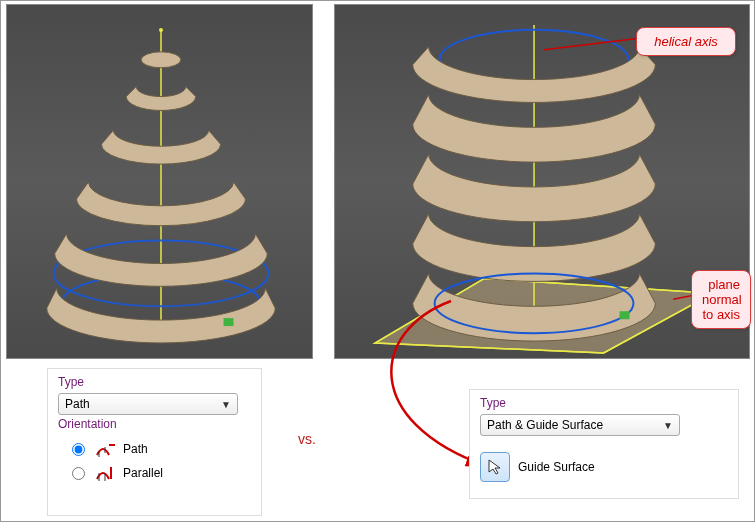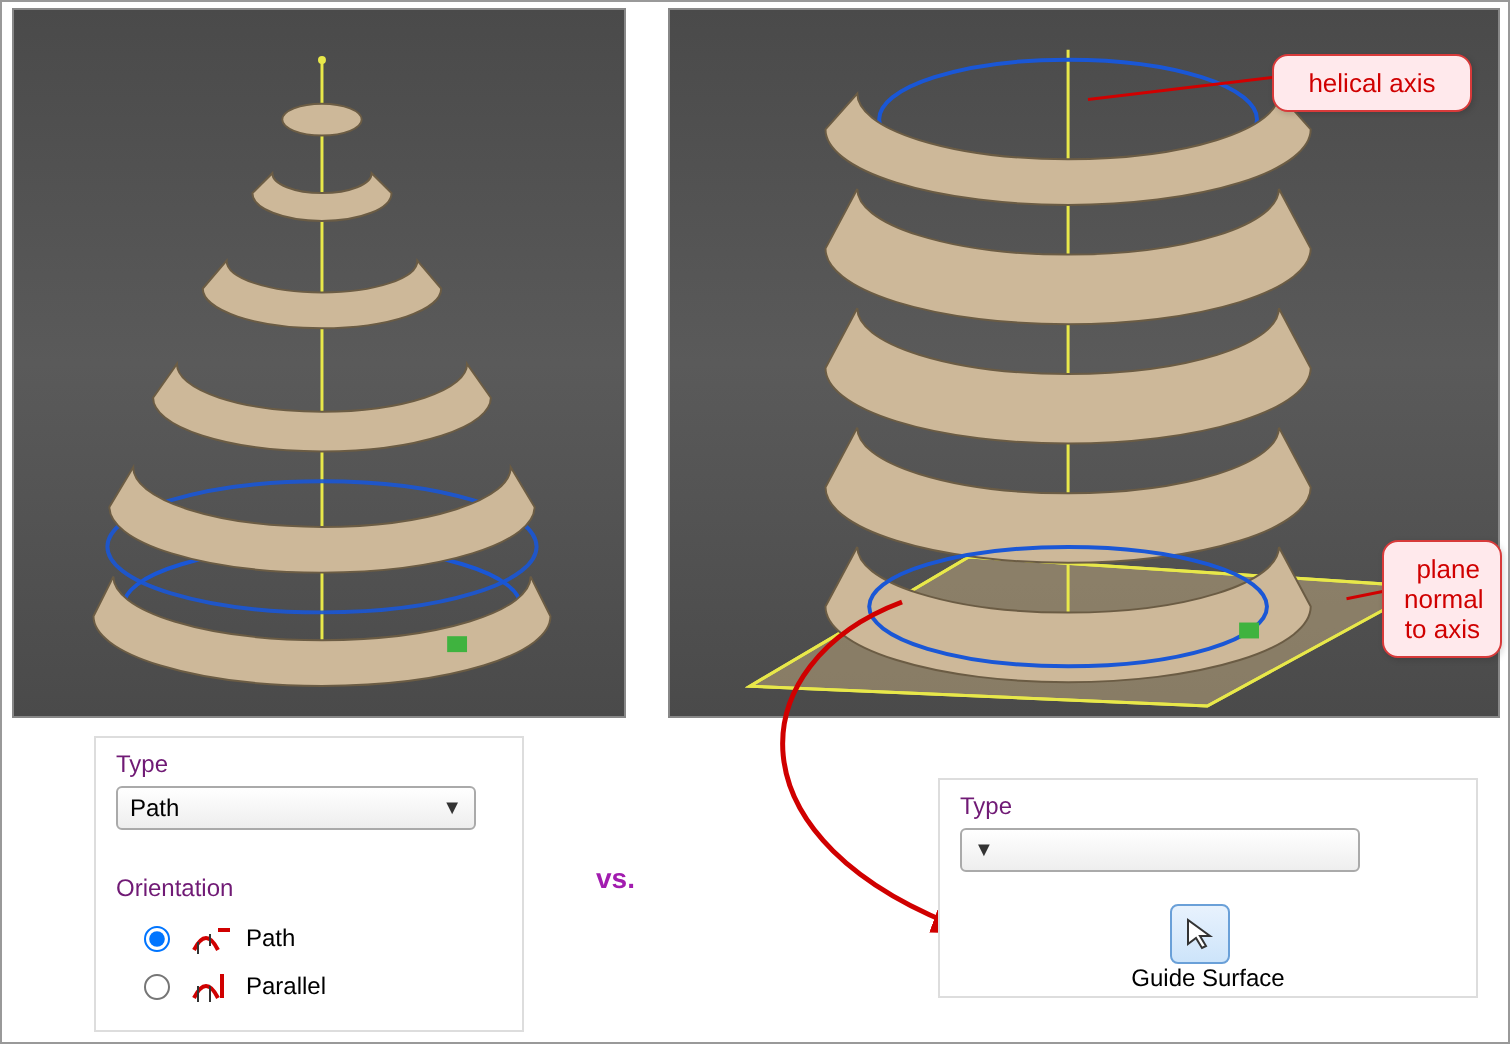--- a/index.html
+++ b/index.html
@@ -33,22 +33,21 @@
       left: 468px; top: 388px;
       width: 270px; height: 110px;
       border: 1px solid #ddd;
       background: #fff;
       padding: 6px 10px;
     }
     .vs-label {
       position: absolute;
       left: 297px; top: 430px;
       font-size: 14px;
-      color: #a21caf;
-      font-weight: bold;
+      color: #b91c1c;
     }
     .section-label {
       font-size: 12px;
       color: #701a75;
       margin-bottom: 4px;
     }
     .dropdown {
       display: flex;
       align-items: center;
       justify-content: space-between;
@@ -57,21 +56,21 @@
       background: linear-gradient(#fff,#eee);
       height: 22px;
       padding: 0 6px;
       width: 180px;
       cursor: pointer;
     }
     .dropdown .chev {
       font-size: 10px;
       color: #333;
     }
-    .orientation-group { margin-top: 22px; }
+    .orientation-group { margin-top: 2px; }
     .radio-row {
       display: flex;
       align-items: center;
       gap: 8px;
       padding: 6px 0 2px 14px;
     }
     .radio-row input { margin-right: 2px; }
     .icon-sweep {
       width: 20px; height: 16px;
       display: inline-flex; align-items: center; justify-content: center;
@@ -83,34 +82,33 @@
       width: 30px; height: 30px;
       border: 1px solid #6aa0d8;
       border-radius: 4px;
       background: linear-gradient(#e8f2fd,#cde4fa);
       margin-right: 8px;
       cursor: pointer;
     }
     .guide-row {
       display: flex; align-items: center;
       margin-top: 16px;
-      flex-direction: column;
     }
     .callout {
       position: absolute;
       background: #ffe9ec;
       border: 1px solid #d83a3a;
       border-radius: 8px;
       padding: 6px 10px;
       color: #d00000;
       text-align: center;
       font-size: 13px;
       box-shadow: 1px 1px 3px rgba(0,0,0,0.15);
     }
-    .callout-top { left: 635px; top: 26px; width: 100px; }
+    .callout-top { left: 635px; top: 26px; width: 100px; font-style: italic; }
     .callout-bottom { left: 690px; top: 269px; width: 60px; text-align: right; }
     .curved-arrow {
       position: absolute;
       left: 330px; top: 290px;
       width: 180px; height: 200px;
       pointer-events: none;
     }
     .spiral-svg {
       position: absolute;
       left: 0; top: 0;
@@ -220,20 +218,21 @@
           </svg>
       </span>
       <span>Parallel</span>
     </div>
   </div>
 </div>
 
 <div class="panel-right">
   <div class="section-label">Type</div>
   <div class="dropdown" style="width: 200px;">
+    <span>Path &amp; Guide Surface</span>
     <span class="chev">▼</span>
   </div>
   <div class="guide-row">
     <span class="guide-btn">
       <svg width="18" height="18">
         <polygon points="3,2 3,14 7,11 10,16 12,15 9,10 14,10" fill="#fff" stroke="#333" stroke-width="1"></polygon>
       </svg>
     </span>
     <span>Guide Surface</span>
   </div>

